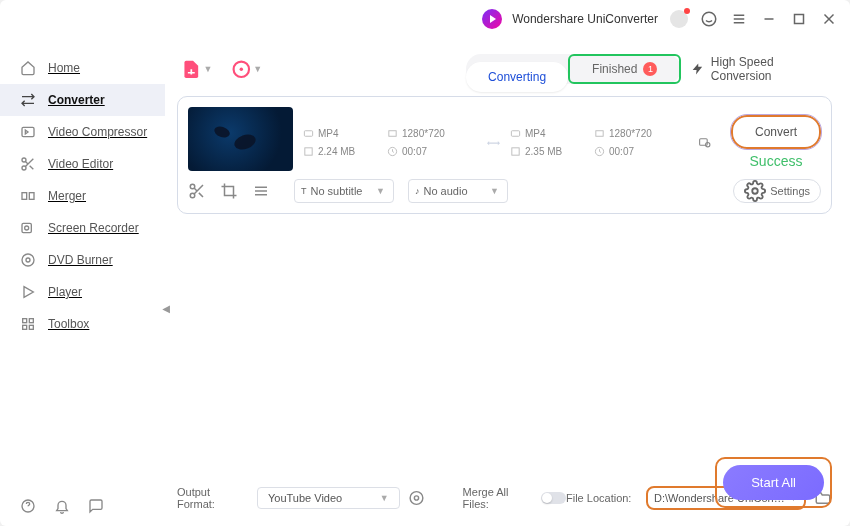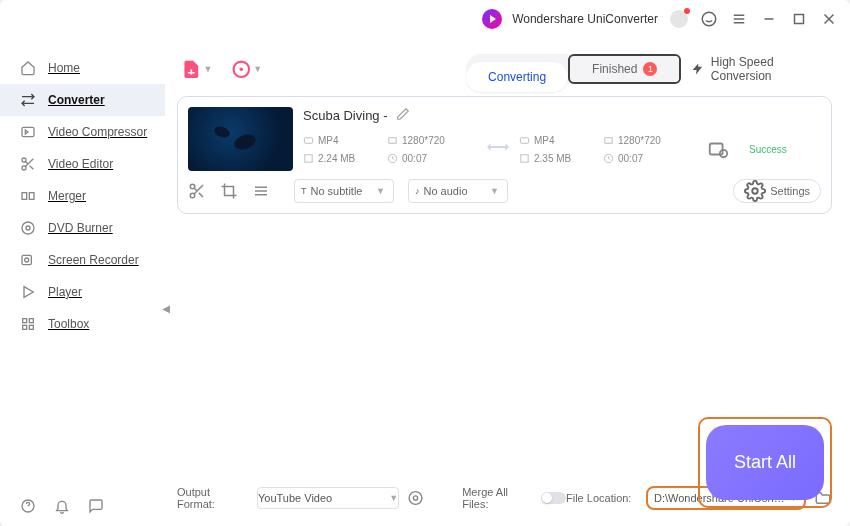--- a/index.html
+++ b/index.html
@@ -20,59 +20,59 @@
 .sidebar .item .si { width: 16px; height: 16px; display: flex; align-items: center; justify-content: center; color: #888; }
 .sidebar .item.active .si { color: #444; }
 .collapse-handle { position: absolute; right: -8px; top: 258px; width: 14px; height: 24px; display: flex; align-items: center; justify-content: center; color: #999; cursor: pointer; font-size: 10px; }
 .bottom-icons { position: absolute; bottom: 12px; left: 20px; display: flex; gap: 18px; color: #888; }
 .main { flex: 1; display: flex; flex-direction: column; padding: 6px 12px 10px 12px; min-height: 0; background:#fff; border-radius:10px; margin:4px 6px 6px 0;}
 .toolbar { display: flex; align-items: center; height: 42px; gap: 10px; }
 .tool-btn { display: flex; align-items: center; gap: 2px; cursor: pointer; padding: 4px; }
 .tabs { display: flex; background: #f4f4f6; border-radius: 18px; height: 30px; align-items: center; margin-left: 190px; }
 .tab { padding: 0 22px; height: 30px; display: flex; align-items: center; font-size: 12px; color: #666; cursor: pointer; border-radius: 18px; gap:6px;}
 .tab.active-white { background: #fff; color: #1d4ed8; box-shadow: 0 1px 2px rgba(0,0,0,0.08); margin-top: 16px; }
-.tab.highlight { border: 2px solid #404040; border-radius: 6px; }
+.tab.highlight { border: 2px solid #22c55e; border-radius: 6px; }
 .badge { width: 14px; height: 14px; background: #ff5b5b; color: #fff; border-radius: 50%; display: inline-flex; align-items: center; justify-content: center; font-size: 9px; }
 .hs-conv { display: flex; align-items: center; gap: 6px; margin-left: auto; font-size: 12px; color: #555; cursor: pointer;}
 .card { border: 1px solid #d6dce8; border-radius: 10px; padding: 10px; margin-top: 6px; }
 .card-top { display: flex; gap: 10px; }
 .thumb { width: 105px; height: 64px; background: radial-gradient(circle at 40% 40%, #0b3a6b, #041a35 70%); border-radius: 4px; position: relative; overflow:hidden;}
 .diver1 { position:absolute; width:22px; height:14px; background:rgba(10,20,40,0.9); border-radius:50%; top:28px; left:46px; transform:rotate(-20deg);}
 .diver2 { position:absolute; width:16px; height:10px; background:rgba(10,20,40,0.9); border-radius:50%; top:20px; left:26px; transform:rotate(20deg);}
 .card-body { flex: 1; display:flex; flex-direction:column; }
 .title-row { display: flex; align-items: center; gap: 8px; font-size: 13px; color: #333; }
 .edit-ic { color: #999; cursor:pointer;}
 .meta-row { display: flex; align-items: center; margin-top: 8px; gap: 10px; }
 .meta-block { display: grid; grid-template-columns: 78px 90px; grid-template-rows: 16px 16px; gap: 2px 6px; font-size: 10px; color: #888; }
 .meta-block span { display:flex; align-items:center; gap:4px;}
 .mi { width:11px; height:11px; display:inline-block; color:#bbb;}
 .arrow { color: #cfd6e4; }
 .gear-ic { width: 22px; height: 22px; display:flex; align-items:center; justify-content:center; color:#888; cursor:pointer; margin-left: 4px;}
 .convert-col { display:flex; flex-direction:column; align-items:center; gap:4px; margin-left:10px;}
 .convert-btn { border: 2px solid #e07a2d; outline: 1px solid #bda7dd; background: #fff; color: #555; font-size: 12px; padding: 8px 22px; border-radius: 16px; cursor: pointer; }
-.success { color: #3fbf6a; font-size: 10px; }
+.success { color: #3fbf6a; font-size: 14px; }
 .card-controls { display: flex; align-items: center; gap: 14px; margin-top: 8px; }
 .ctrl-ic { width:18px; height:18px; display:flex; align-items:center; justify-content:center; color:#888; cursor:pointer;}
 .dd { border: 1px solid #dcdfe6; border-radius: 4px; background: #fff; height: 24px; display: flex; align-items: center; padding: 0 8px 0 6px; font-size: 11px; color: #666; cursor: pointer; gap: 4px; }
 .dd.sub { width: 100px; margin-left: 10px; }
 .dd.aud { width: 100px; }
 .caret { margin-left: auto; color:#aaa; font-size:9px;}
 .settings-btn { border:1px solid #dcdfe6; border-radius:12px; height:24px; display:flex; align-items:center; gap:4px; padding:0 10px; font-size:11px; color:#666; cursor:pointer; margin-left:auto;}
 .filler { flex:1; }
 .footer { display: flex; padding-top: 8px; border-top: 0; position: relative;}
 .footer-row { display: flex; align-items: center; gap: 8px; font-size: 11px; color: #666; }
 .label { min-width: 72px; }
-.dd-wide { border:1px solid #dcdfe6; border-radius:4px; height:22px; display:flex; align-items:center; padding:0 0; width:150px; font-size:11px; color:#555; cursor:pointer;}
+.dd-wide { border:1px solid #dcdfe6; border-radius:4px; height:22px; display:flex; align-items:center; padding:0 10px; width:150px; font-size:11px; color:#555; cursor:pointer;}
 .dd-loc { border:2px solid #e07a2d; border-radius:8px; height:24px; display:flex; align-items:center; padding:0 6px; width:160px; font-size:11px; color:#555; cursor:pointer;}
 .ico-btn { width:18px; height:18px; display:flex; align-items:center; justify-content:center; color:#888; cursor:pointer;}
 .merge-label { margin-left: 30px; }
 .toggle { width: 26px; height: 12px; background: #e0e2e8; border-radius: 6px; position: relative; cursor: pointer; }
 .toggle::after { content:""; width:10px; height:10px; background:#fff; border-radius:50%; position:absolute; top:1px; left:1px; box-shadow:0 1px 2px rgba(0,0,0,0.2);}
 .start-wrap { position:absolute; right:0; bottom:2px; border:2px solid #e07a2d; border-radius:10px; padding:6px;}
-.start-btn { background: linear-gradient(135deg, #8b7bff, #7b6bff); color:#fff; font-size:18px; border:none; padding: 27px 28px; border-radius: 20px; cursor:pointer;}
+.start-btn { background: linear-gradient(135deg, #8b7bff, #7b6bff); color:#fff; font-size:13px; border:none; padding: 10px 28px; border-radius: 20px; cursor:pointer;}
 svg { width: 100%; height: 100%; }
 </style>
 </head>
 <body>
 
 <div class="app">
   <div class="titlebar">
     <div class="logo"></div>
     <div class="title">Wondershare UniConverter</div>
     <div class="spacer"></div>
@@ -150,34 +150,34 @@
             <svg viewBox="0 0 24 24" fill="none" stroke="currentColor" stroke-width="2">
               <rect x="3" y="7" width="7" height="10"></rect>
               <rect x="14" y="7" width="7" height="10"></rect>
             </svg>
           </span>
           <span>Merger</span>
         </div>
       <div class="item">
           <span class="si">
             <svg viewBox="0 0 24 24" fill="none" stroke="currentColor" stroke-width="2">
+              <rect x="3" y="5" width="14" height="14" rx="2"></rect>
+              <circle cx="10" cy="12" r="3"></circle>
+            </svg>
+          </span>
+          <span>Screen Recorder</span>
+        </div>
+      <div class="item">
+          <span class="si">
+            <svg viewBox="0 0 24 24" fill="none" stroke="currentColor" stroke-width="2">
               <circle cx="12" cy="12" r="9"></circle>
               <circle cx="12" cy="12" r="3"></circle>
             </svg>
           </span>
           <span>DVD Burner</span>
-        </div>
-      <div class="item">
-          <span class="si">
-            <svg viewBox="0 0 24 24" fill="none" stroke="currentColor" stroke-width="2">
-              <rect x="3" y="5" width="14" height="14" rx="2"></rect>
-              <circle cx="10" cy="12" r="3"></circle>
-            </svg>
-          </span>
-          <span>Screen Recorder</span>
         </div>
       <div class="item">
           <span class="si">
             <svg viewBox="0 0 24 24" fill="none" stroke="currentColor" stroke-width="2">
               <polygon points="6 4 20 12 6 20 6 4"></polygon>
             </svg>
           </span>
           <span>Player</span>
         </div>
       <div class="item">
@@ -241,26 +241,20 @@
         </div>
       </div>
 
       <div class="card">
         <div class="card-top">
           <div class="thumb">
               <div class="diver1"></div>
               <div class="diver2"></div>
             </div>
           <div class="card-body">
-            <div class="title-row">
-              <span>Scuba Diving -</span>
-              <span class="edit-ic"><svg width="14" height="14" viewBox="0 0 24 24" fill="none" stroke="currentColor" stroke-width="2">
-                    <path d="M17 3l4 4L7 21H3v-4L17 3z"></path>
-                  </svg></span>
-            </div>
             <div class="meta-row">
               <div class="meta-block">
                 <span>
                     <span class="mi">
                       <svg viewBox="0 0 24 24" fill="none" stroke="currentColor" stroke-width="2">
                         <rect x="3" y="6" width="18" height="12" rx="2"></rect>
                       </svg>
                     </span>
                     <span>MP4</span>
                   </span>
@@ -328,20 +322,21 @@
                     <span>00:07</span>
                   </span>
               </div>
               <div class="gear-ic">
                   <svg viewBox="0 0 24 24" fill="none" stroke="currentColor" stroke-width="2">
                     <rect x="3" y="6" width="14" height="12" rx="2"></rect>
                     <circle cx="18" cy="17" r="4"></circle>
                   </svg>
                 </div>
               <div class="convert-col">
+                <button class="convert-btn">Convert</button>
                 <span class="success">Success</span>
               </div>
             </div>
           </div>
         </div>
         <div class="card-controls">
           <div class="ctrl-ic">
               <svg viewBox="0 0 24 24" fill="none" stroke="currentColor" stroke-width="2">
                 <circle cx="6" cy="6" r="3"></circle>
                 <circle cx="6" cy="18" r="3"></circle>

